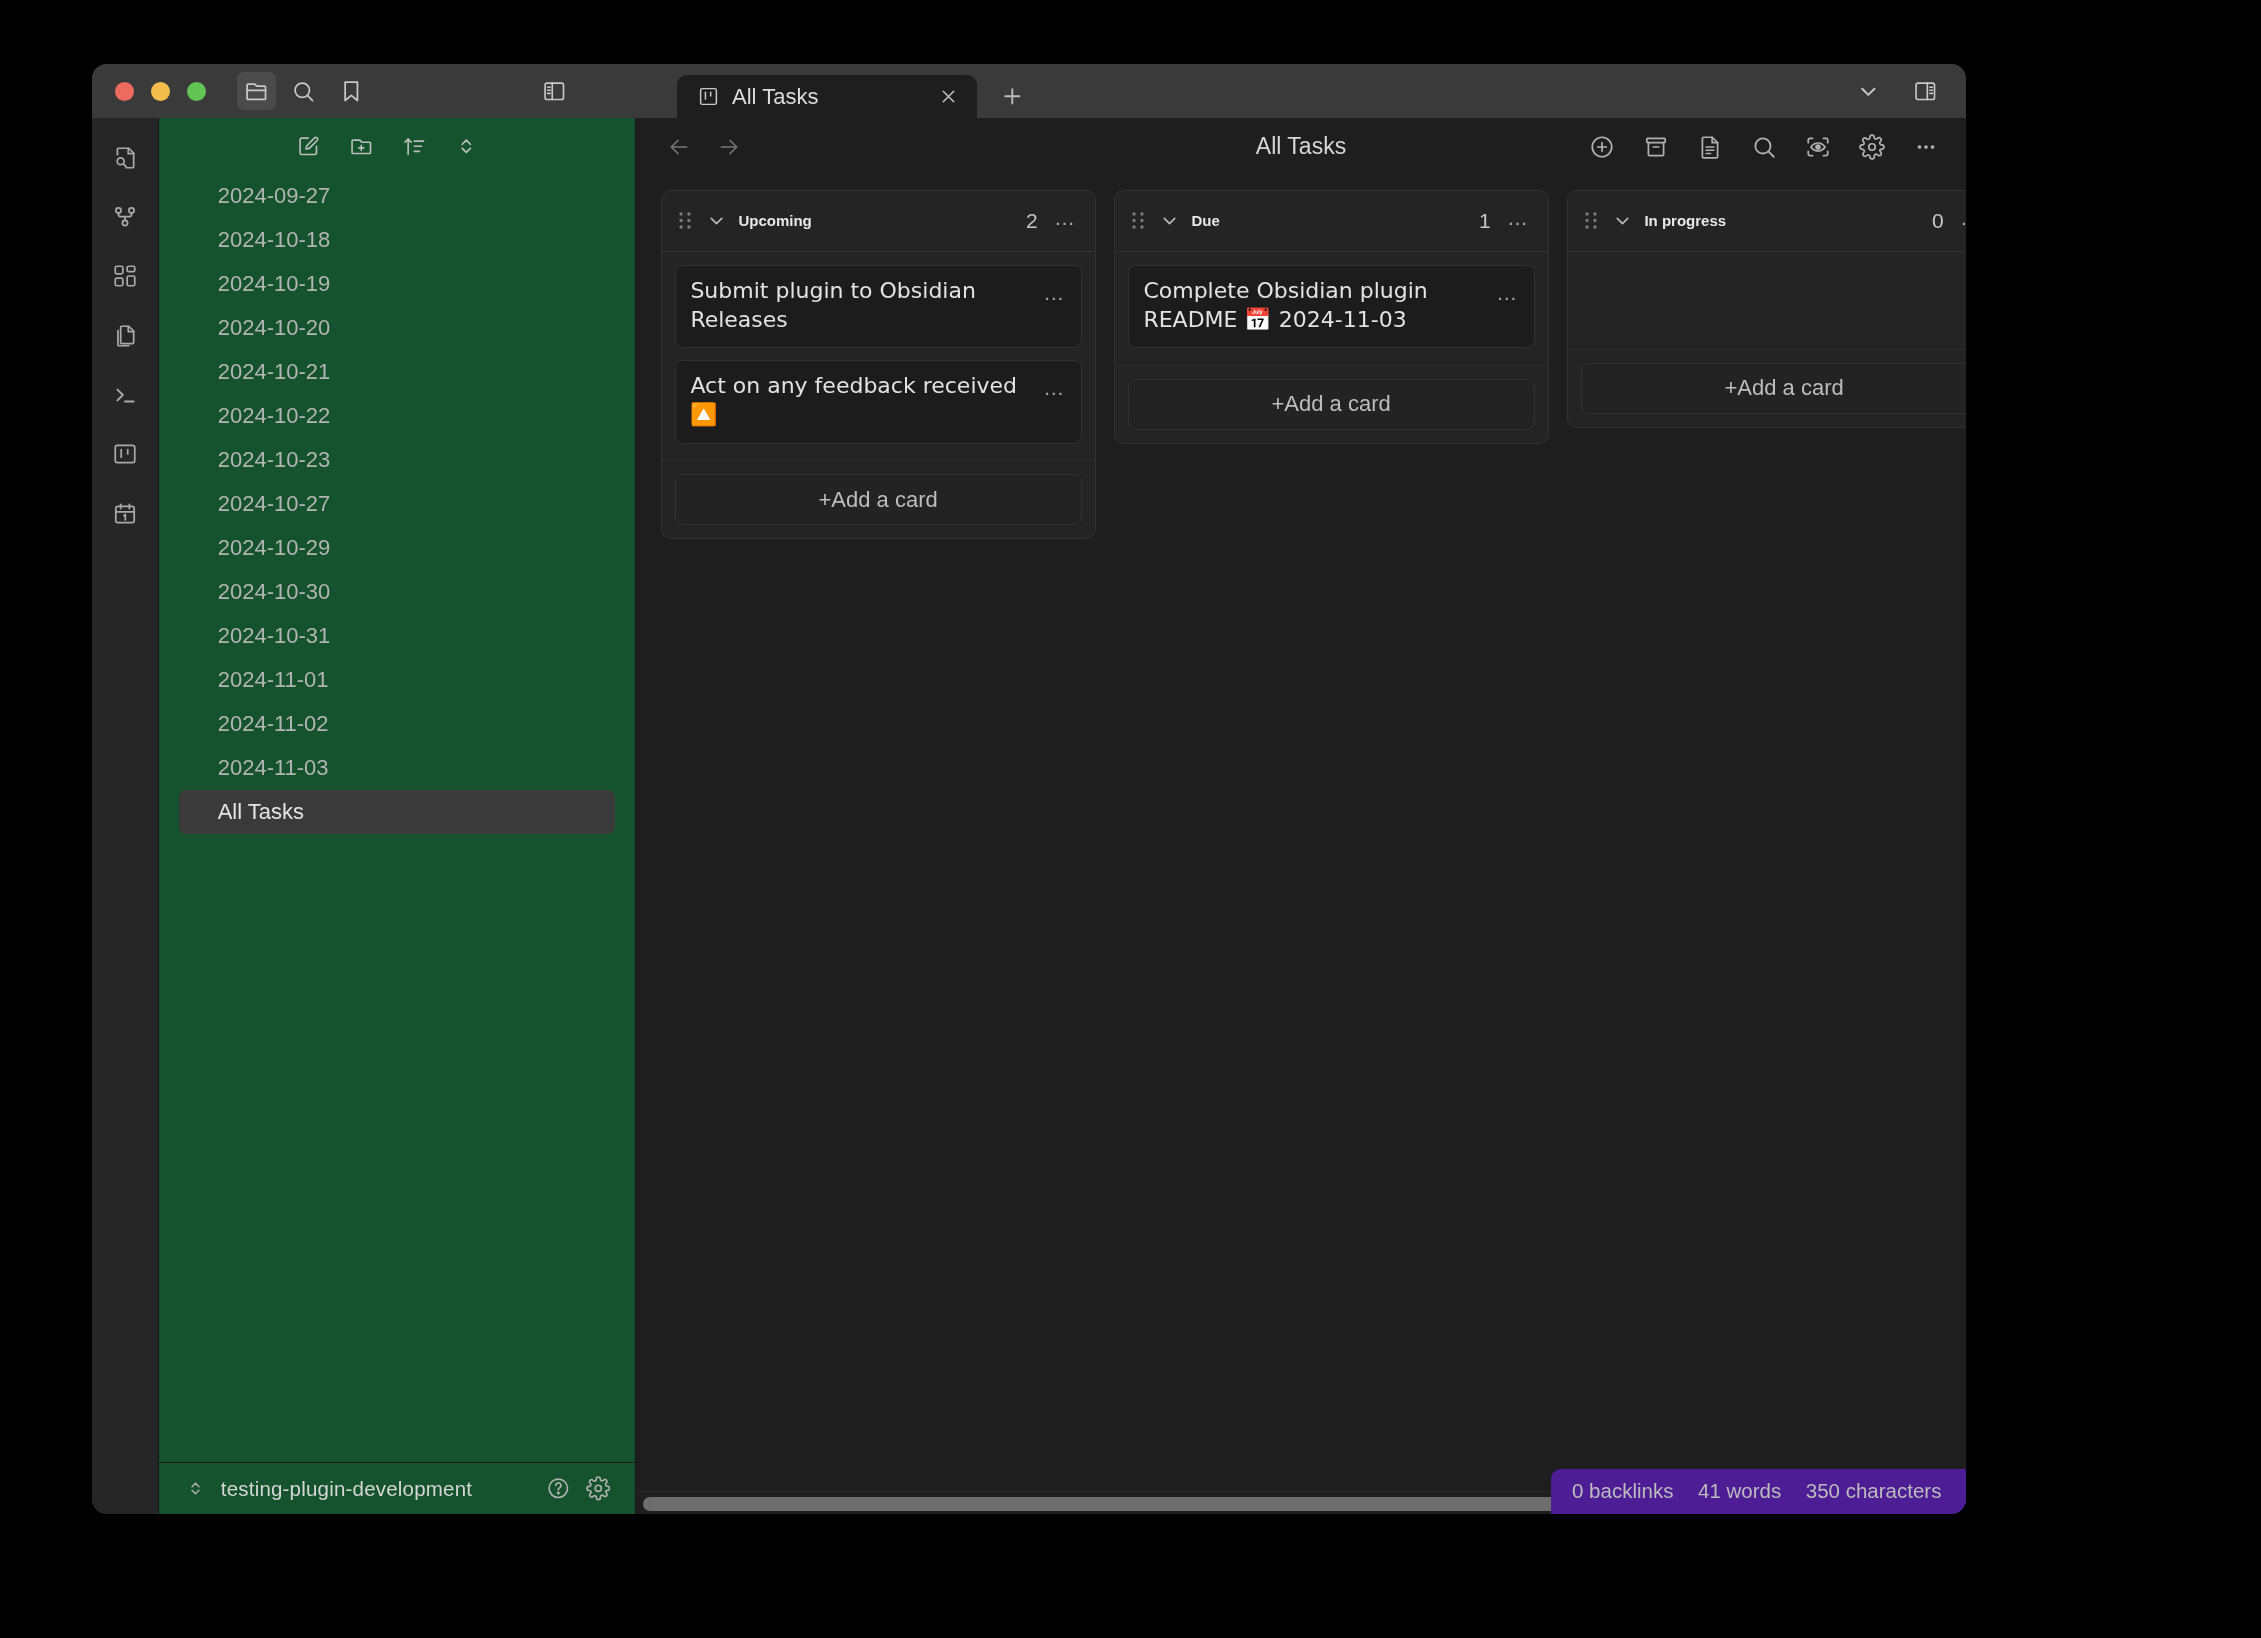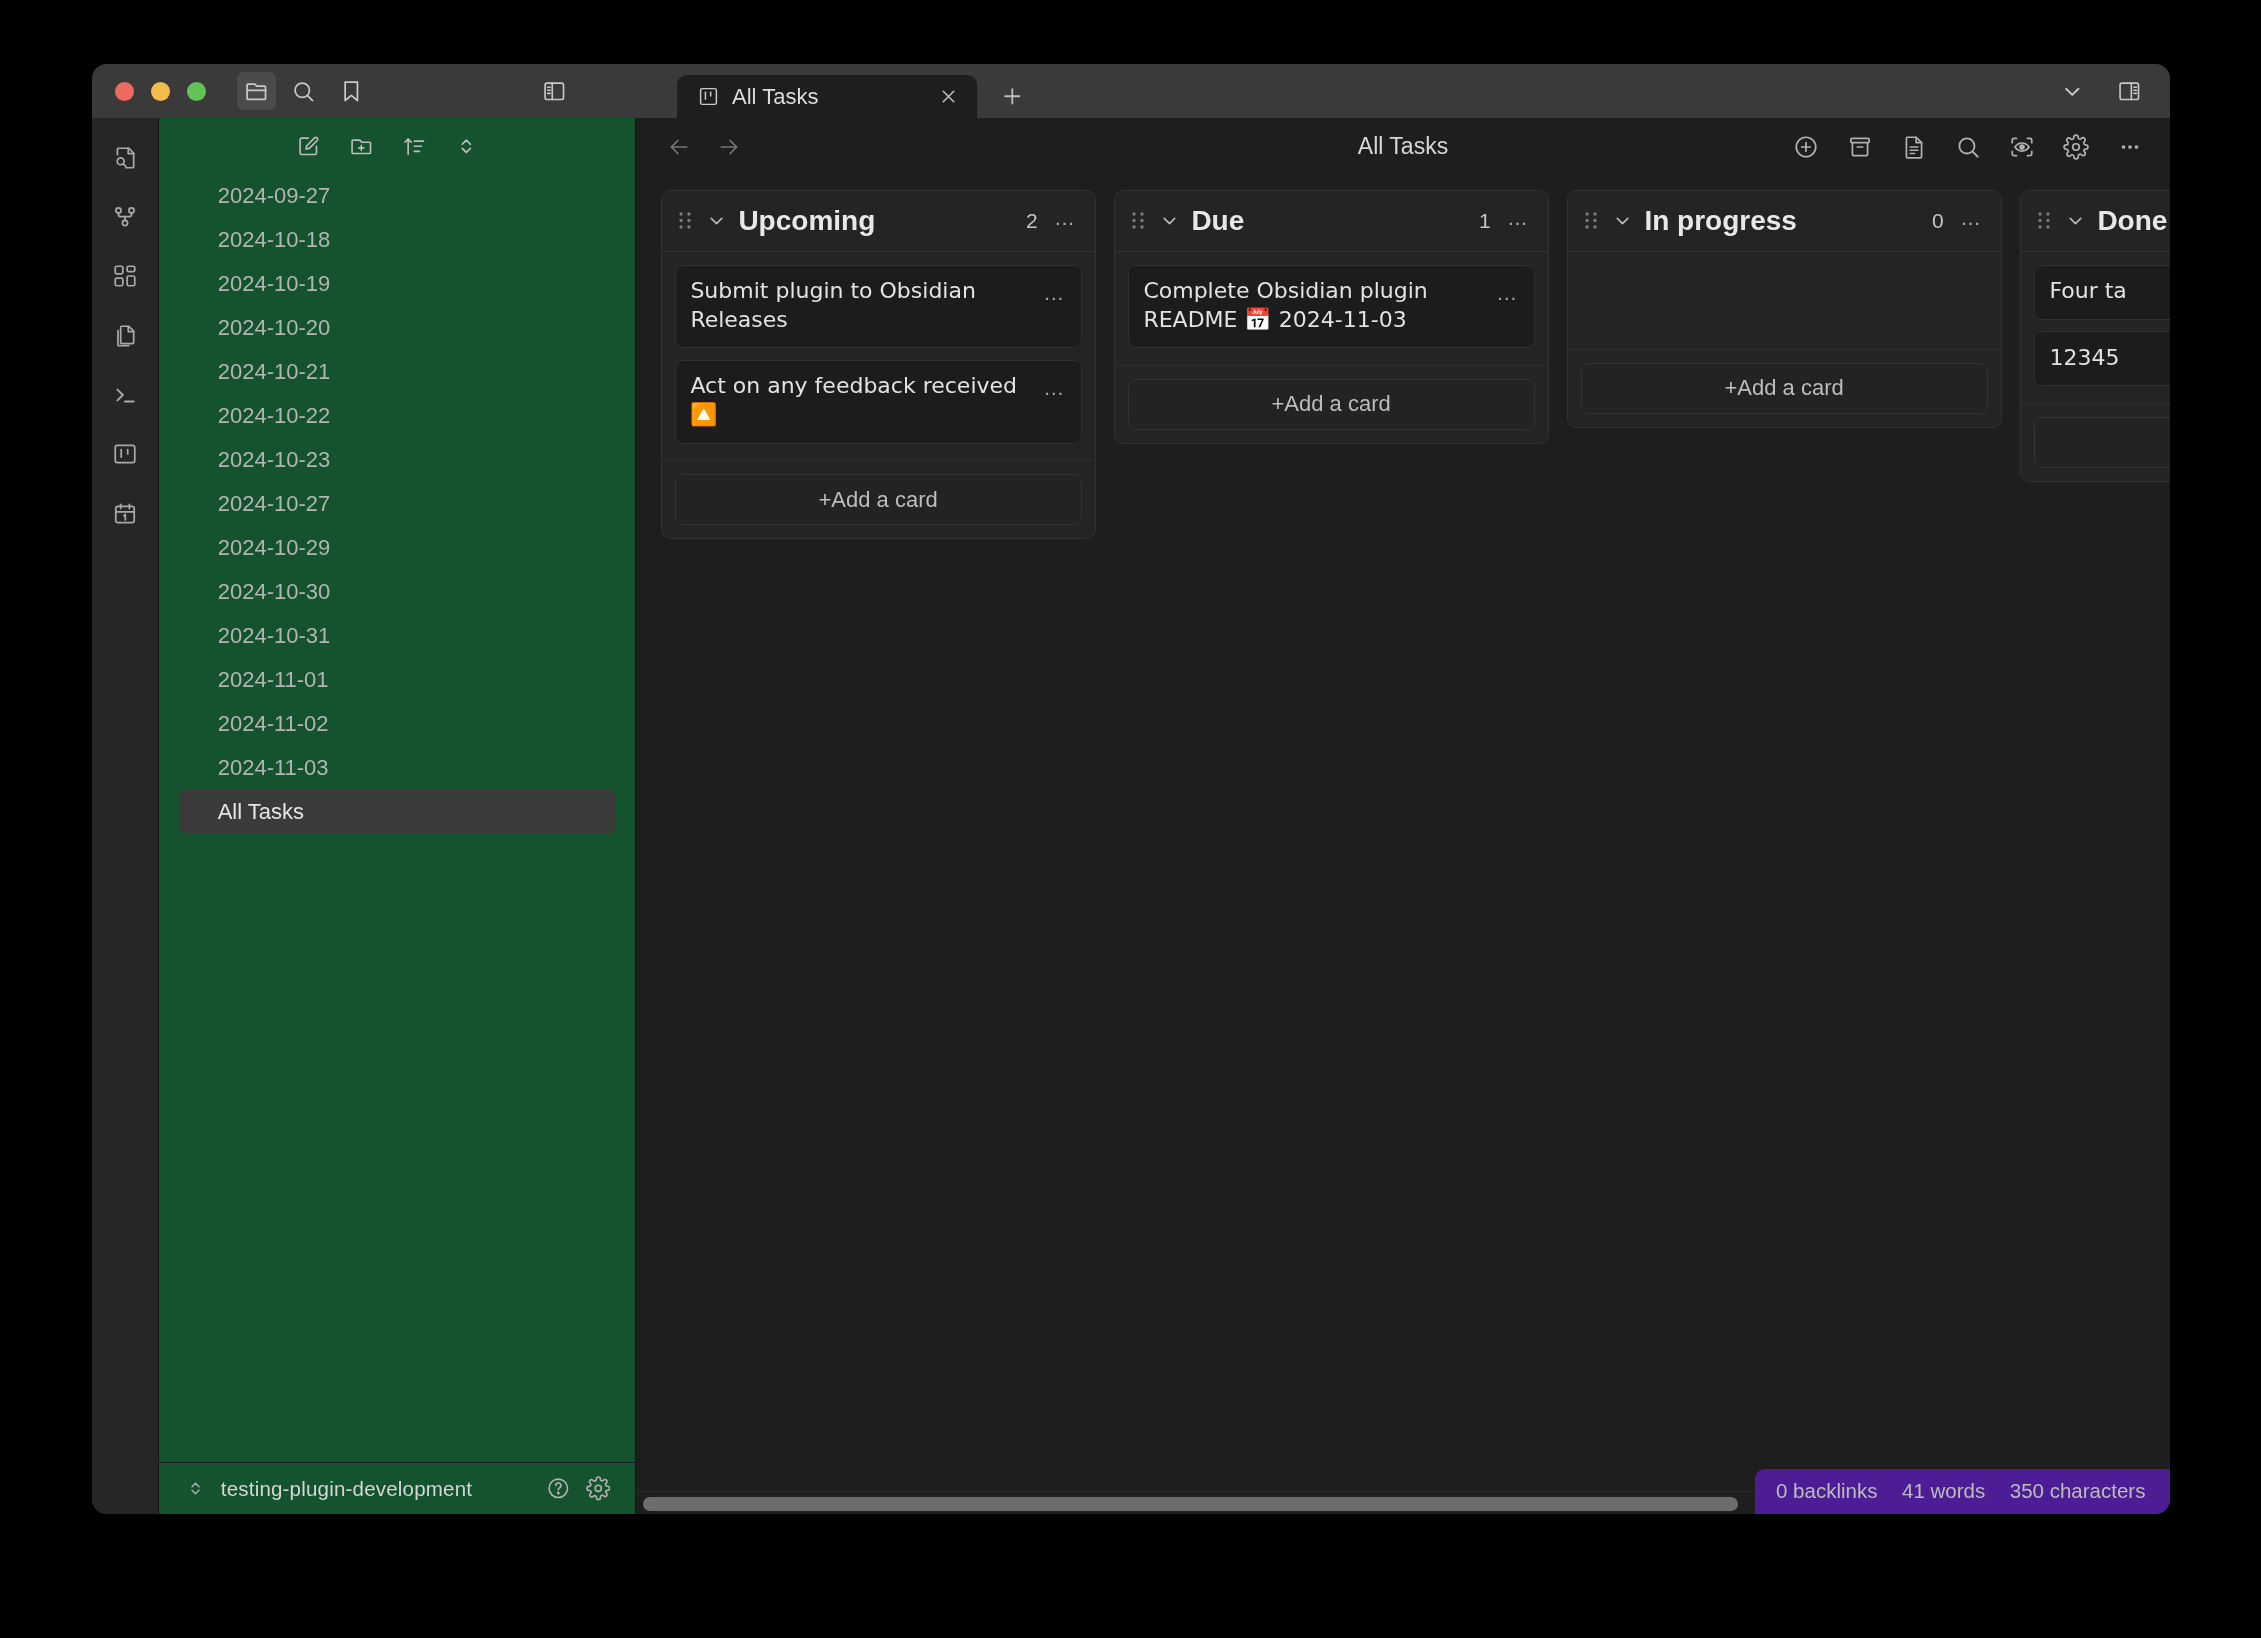--- a/index.html
+++ b/index.html
@@ -7,21 +7,21 @@
     width: 2261px; height: 1638px;
     background: #000;
     font-family: "Liberation Sans", sans-serif;
     overflow: hidden;
   }
 
   
   #app-window {
     position: absolute;
     left: 92px; top: 64px;
-    width: 2078px; height: 1450px;
+    width: 1874px; height: 1450px;
     background: #1e1e1e;
     border-radius: 14.8px;
     overflow: hidden;
     display: flex;
     flex-direction: column;
     box-shadow: 0 8.2px 33px rgba(0,0,0,.6);
   }
 
   
   #titlebar {
@@ -158,21 +158,21 @@
   }
   .lane-header {
     display: flex; align-items: center;
     height: 61px;
     padding: 0 18px 0 14.8px;
     gap: 11.5px;
     border-bottom: 0.8px solid #323232;
   }
   .drag-dots { color: #7a7a7a; display:flex; align-items:center; }
   .lane-collapse { color: #b8b8b8; display:flex; align-items:center; }
-  .lane-title { color: #e8e8e8; font-size: 28px; font-weight: bold; flex: 1; white-space: nowrap; }
+  .lane-title { color: #e8e8e8; font-size: 15px; font-weight: bold; flex: 1; white-space: nowrap; }
   .lane-count { color: #c6c6c6; font-size: 21px; margin-right: 4.9px; }
   .lane-menu { color: #b0b0b0; font-size: 21px; letter-spacing: 1.6px; line-height: 1; padding-bottom: 6.6px; }
   .lane-cards { padding: 13px 13px 4.9px 13px; min-height: 49px; }
   .lane-cards.empty { min-height: 97px; padding-bottom: 13px; }
   .card {
     background: #1c1c1c;
     border: 0.8px solid #303030;
     border-radius: 7.4px;
     padding: 11.5px 14.8px 13px 14.8px;
     margin-bottom: 11.5px;

